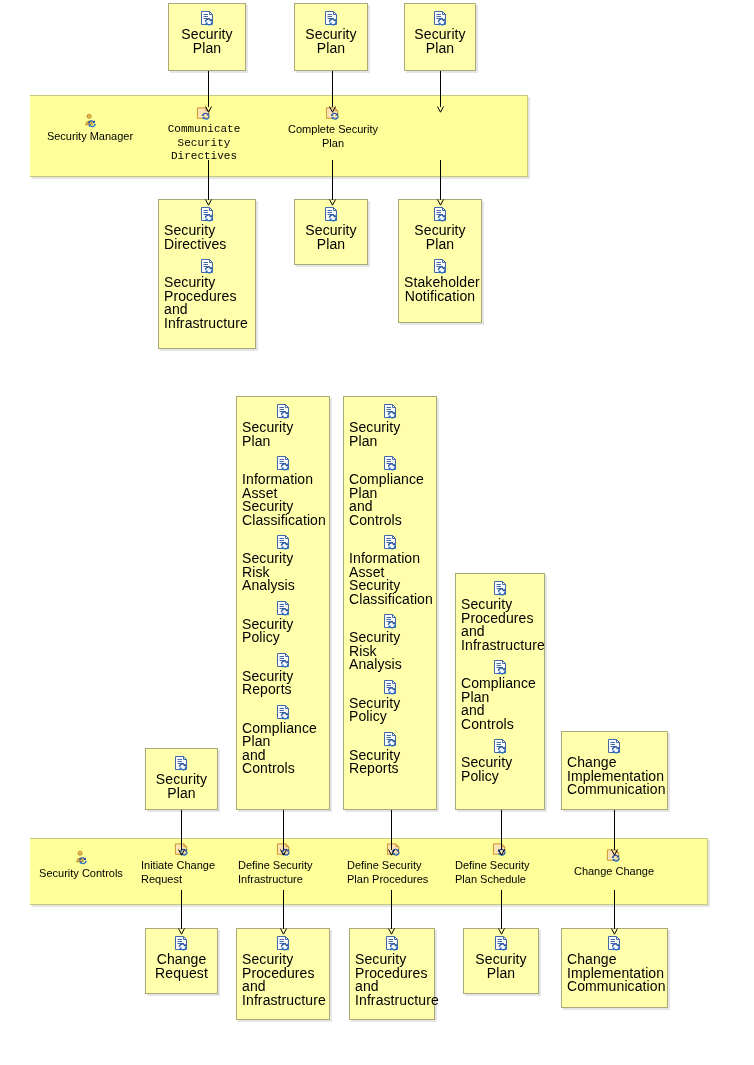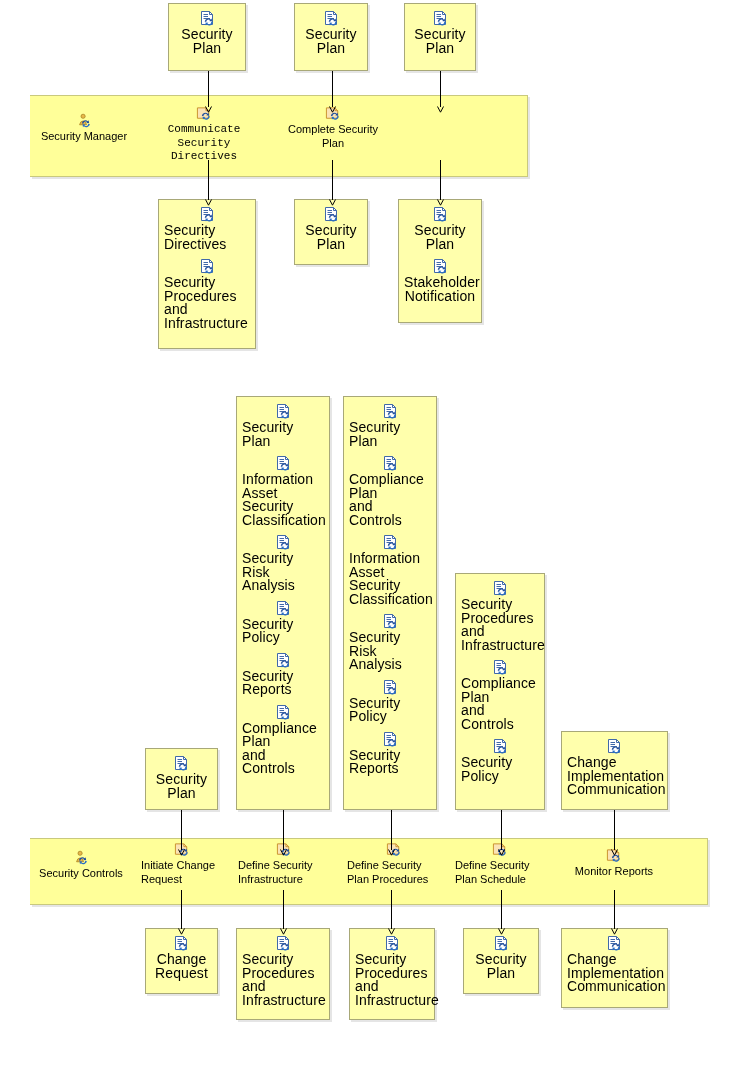--- a/index.html
+++ b/index.html
@@ -136,21 +136,21 @@
           </g>
           <g transform="translate(4.5,6.5)">
             <path d="M1.2 4.2 a3.6 3.6 0 0 1 6.0 -2.2 l0.9 -1.0 0.5 3.0 -3.0 -0.4 1.0 -0.9 a2.2 2.2 0 0 0 -3.8 1.5 z" fill="#1f4e9c"></path>
             <path d="M9.4 4.6 a3.6 3.6 0 0 1 -6.1 2.3 l-0.9 1.0 -0.5 -3.0 3.0 0.4 -1.0 0.9 a2.2 2.2 0 0 0 3.8 -1.6 z" fill="#2a6fc4"></path>
           </g>
         </svg>
         <div class="lbl">Security<br>Plan</div>
       </div>
     </div>
     <div class="band" style="left: 30px; top: 95px; width: 498px; height: 82px;"></div>
-    <div class="band-cell" style="left: 38px; top: 113px; width: 92px;">
+    <div class="band-cell" style="left: 44px; top: 113px; width: 92px;">
       <svg class="icon inline" width="18" height="16" viewBox="0 0 18 16">
         <circle cx="7.5" cy="3.0" r="2.2" fill="#e8b84b" stroke="#a8801f" stroke-width="0.8"></circle>
         <path d="M3.8 12.0 a3.8 5.2 0 0 1 7.4 0 z" fill="#e8b84b" stroke="#a8801f" stroke-width="0.8"></path>
         <g transform="translate(5.0,6.4)">
           <path d="M1.2 4.2 a3.8 3.8 0 0 1 6.3 -2.3 l0.9 -1.0 0.5 3.1 -3.1 -0.4 1.0 -0.9 a2.3 2.3 0 0 0 -3.9 1.5 z" fill="#1f4e9c"></path>
           <path d="M9.7 4.7 a3.8 3.8 0 0 1 -6.4 2.4 l-0.9 1.0 -0.5 -3.1 3.1 0.4 -1.0 0.9 a2.3 2.3 0 0 0 3.9 -1.6 z" fill="#2a6fc4"></path>
         </g>
       </svg>
       <div class="lbl">Security Manager</div>
     </div>
@@ -638,21 +638,21 @@
     </div>
     <div class="band-cell" style="left: 568px; top: 848px; width: 92px;">
       <svg class="icon inline" width="18" height="16" viewBox="0 0 18 16">
         <path d="M1.5 1.5 H10.5 L13.5 4.5 V12.5 H1.5 Z" fill="#fbe3b4" stroke="#c8902a" stroke-width="1"></path>
         <path d="M10.5 1.5 V4.5 H13.5" fill="none" stroke="#c8902a" stroke-width="1"></path>
         <g transform="translate(5.0,5.8)">
           <path d="M1.2 4.2 a3.8 3.8 0 0 1 6.3 -2.3 l0.9 -1.0 0.5 3.1 -3.1 -0.4 1.0 -0.9 a2.3 2.3 0 0 0 -3.9 1.5 z" fill="#1f4e9c"></path>
           <path d="M9.7 4.7 a3.8 3.8 0 0 1 -6.4 2.4 l-0.9 1.0 -0.5 -3.1 3.1 0.4 -1.0 0.9 a2.3 2.3 0 0 0 3.9 -1.6 z" fill="#2a6fc4"></path>
         </g>
       </svg>
-      <div class="lbl">Monitor Reports</div>
+      <div class="lbl">Change Change</div>
     </div>
     <div class="wp" style="left: 145px; top: 928px; width: 73px; height: 66px;">
       <div class="entry">
         <svg class="icon inline" width="17" height="16" viewBox="0 0 17 16">
           <path d="M2.5 0.5 H10.5 L13.5 3.5 V13.5 H2.5 Z" fill="#ffffff" stroke="#4169a8" stroke-width="1"></path>
           <path d="M10.5 0.5 V3.5 H13.5" fill="none" stroke="#4169a8" stroke-width="1"></path>
           <g stroke="#4169a8" stroke-width="1">
             <line x1="4.5" y1="3.5" x2="9" y2="3.5"></line>
             <line x1="4.5" y1="5.5" x2="9" y2="5.5"></line>
             <line x1="4.5" y1="7.5" x2="11" y2="7.5"></line>

